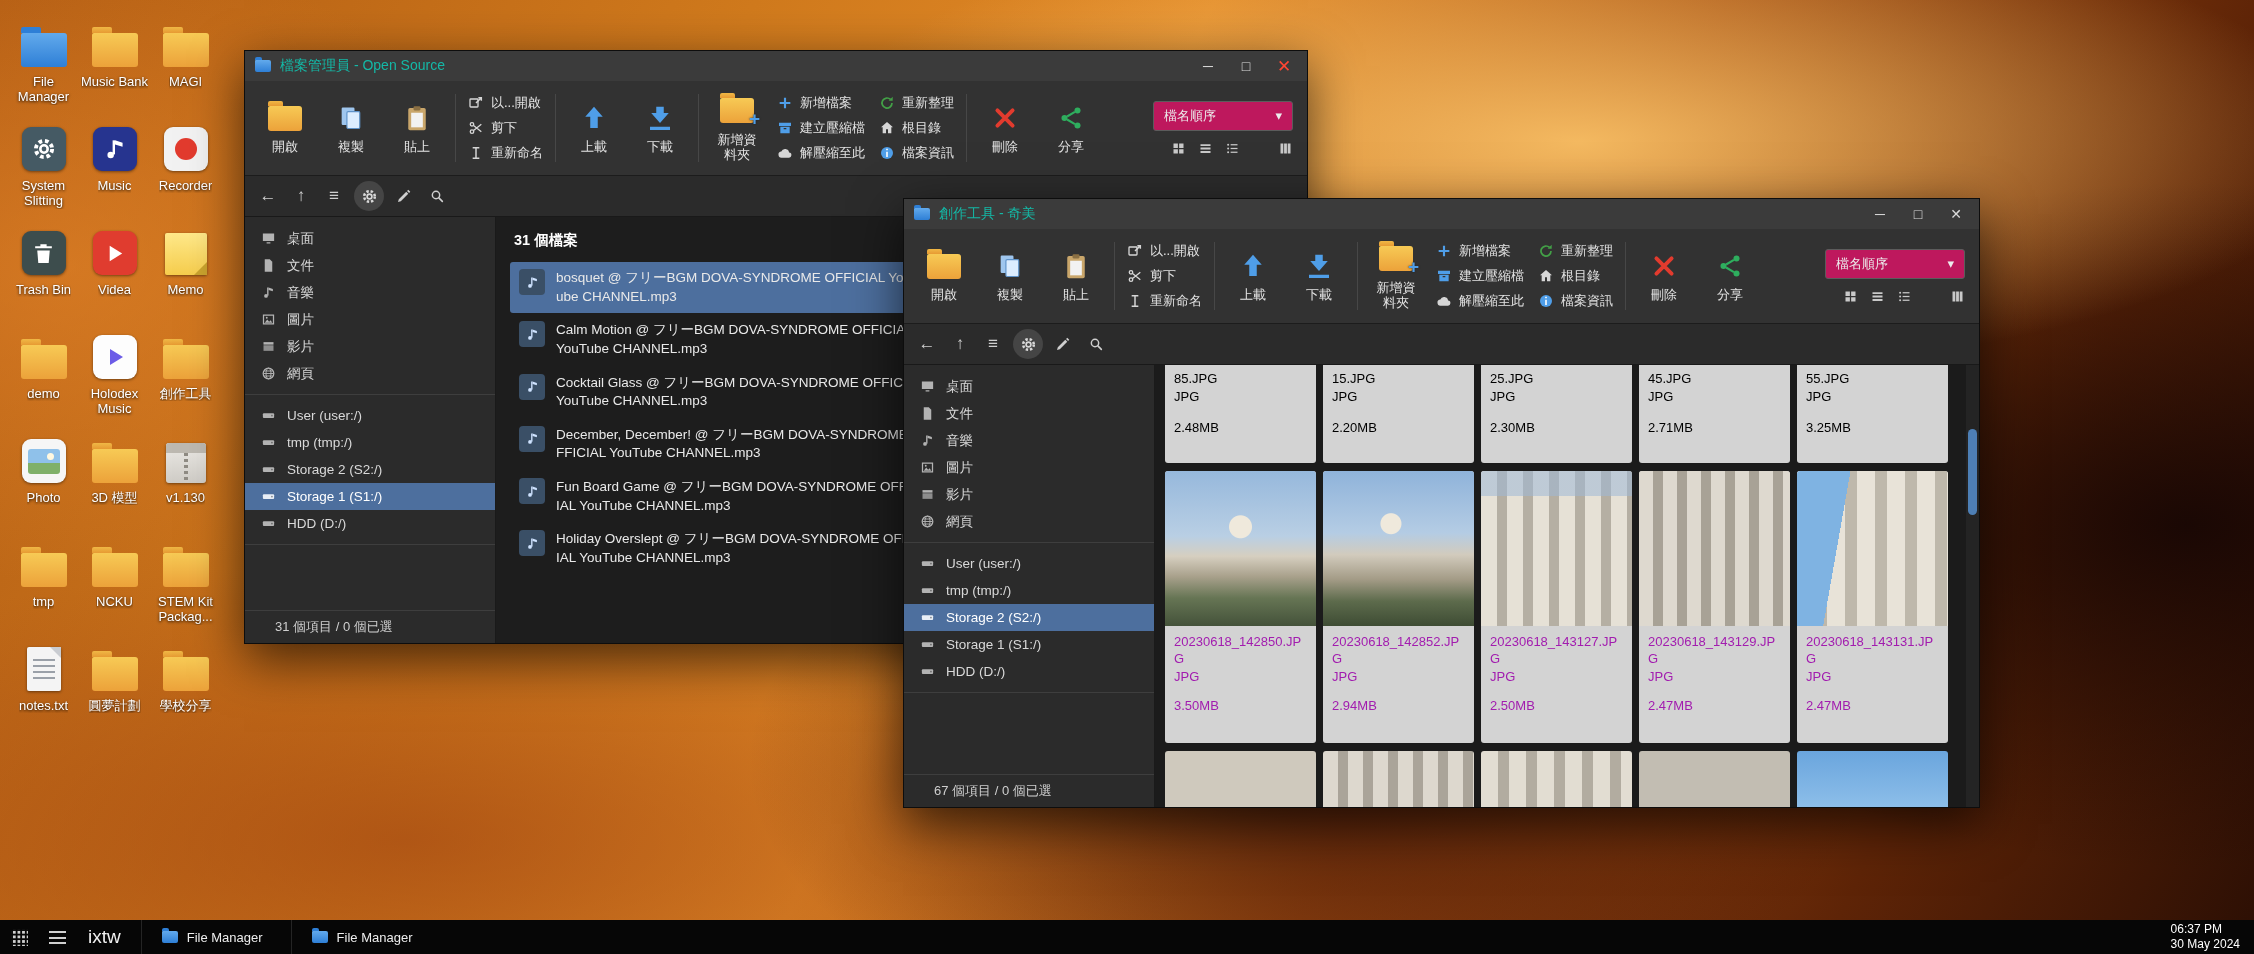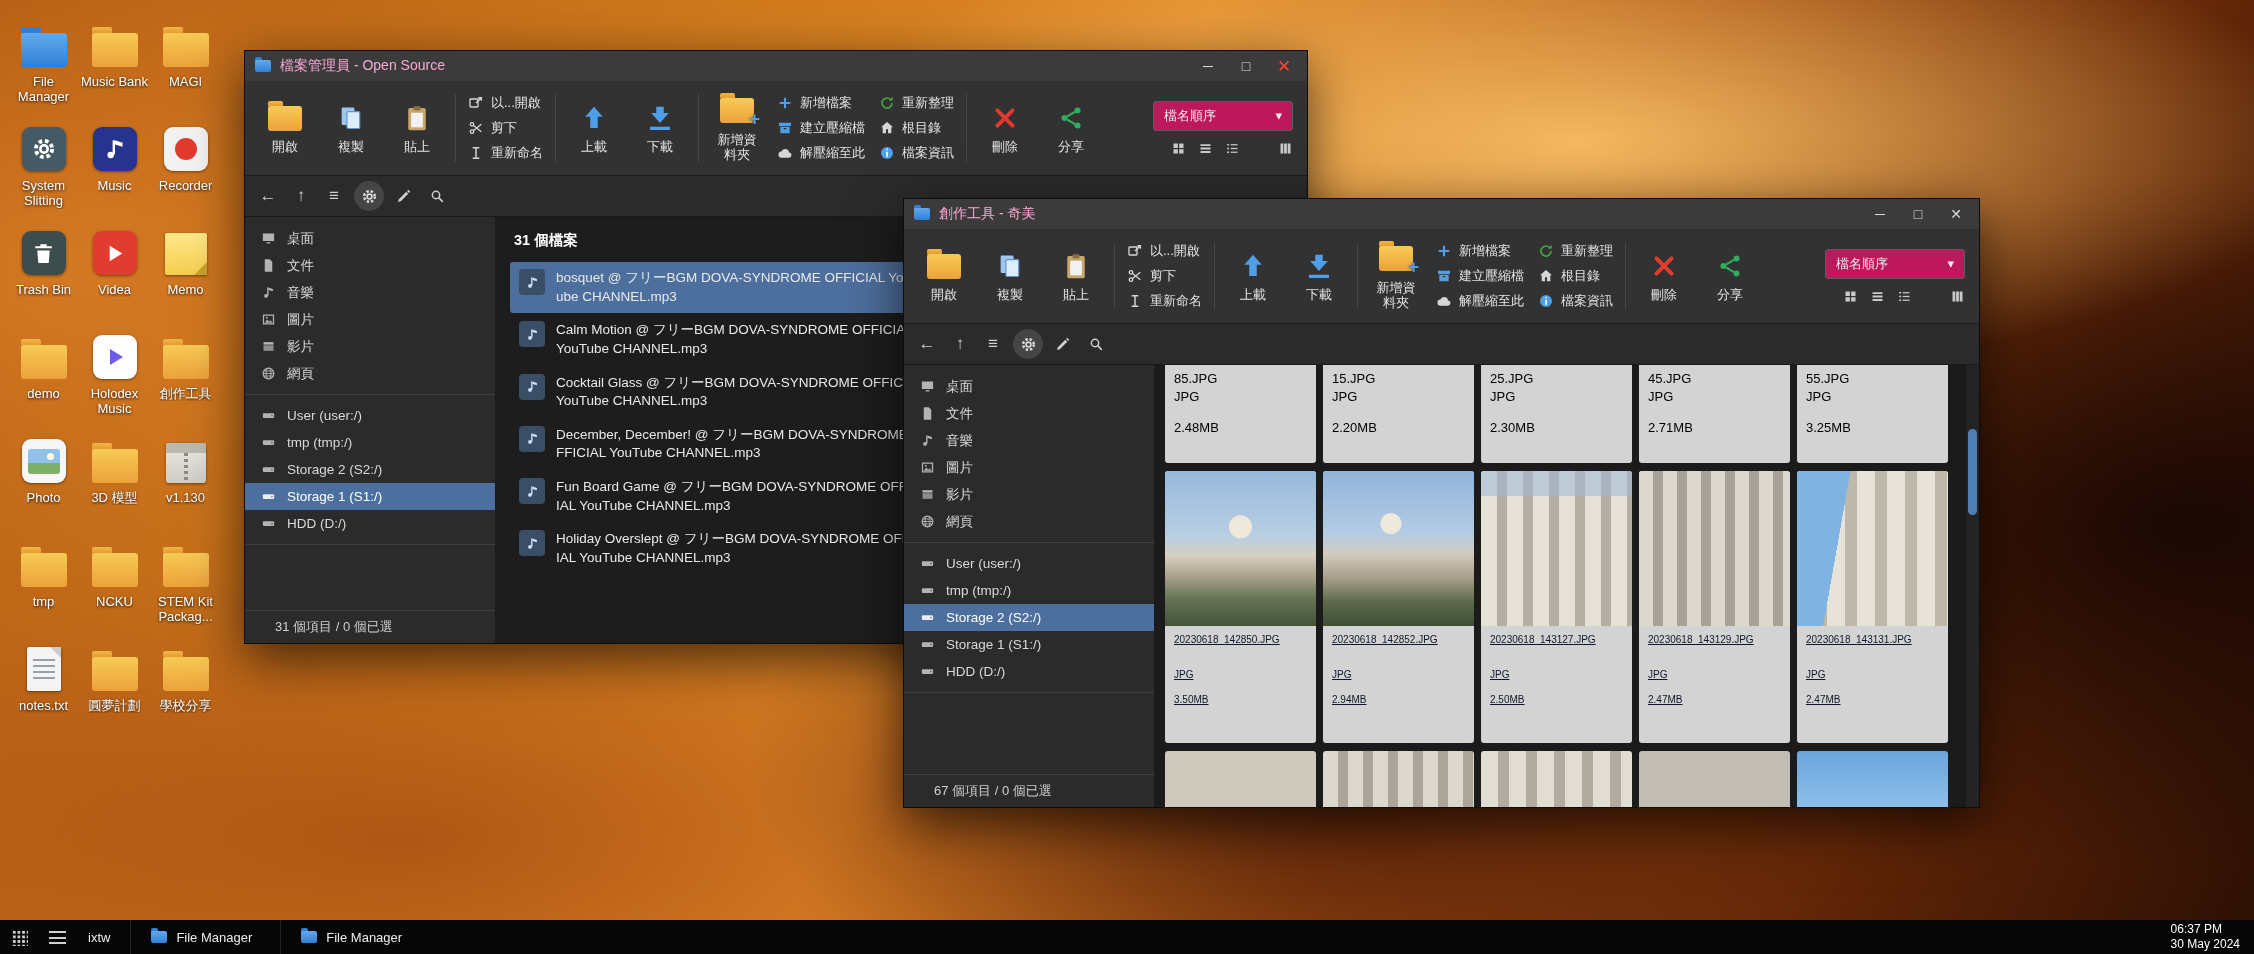--- a/index.html
+++ b/index.html
@@ -45,21 +45,21 @@
   .pagefile{width:34px;height:44px;background:#f4f4f4;border-radius:2px;position:relative;box-shadow:0 1px 3px rgba(0,0,0,.45)}
   .pagefile::before{content:"";position:absolute;top:12px;left:6px;right:6px;height:24px;background:repeating-linear-gradient(180deg,#9aa0a8 0 2px,transparent 2px 6px);}
   .pagefile::after{content:"";position:absolute;top:0;right:0;border-style:solid;border-width:0 11px 11px 0;border-color:transparent #c9ccd1 transparent transparent;}
   .boxfile{width:40px;height:40px;background:linear-gradient(180deg,#eceae6,#cfccc6);border-radius:3px;position:relative;box-shadow:0 1px 3px rgba(0,0,0,.45)}
   .boxfile::before{content:"";position:absolute;top:0;left:0;right:0;height:10px;background:#bdb9b1;border-radius:3px 3px 0 0;}
   .boxfile::after{content:"";position:absolute;top:10px;bottom:0;left:18px;width:4px;background:repeating-linear-gradient(180deg,#8f8b83 0 3px,transparent 3px 6px);}
 
   
   .win{position:absolute;background:#242424;border:1px solid #0d0d0d;box-shadow:0 16px 48px rgba(0,0,0,.65);display:flex;flex-direction:column;}
   .titlebar{height:30px;background:#3b3b3b;display:flex;align-items:center;gap:9px;padding:0 4px 0 10px;flex:none;}
-  .t-title{color:#f9a8d4;font-size:14px;white-space:nowrap;overflow:hidden;}
+  .t-title{color:#14b8a6;font-size:14px;white-space:nowrap;overflow:hidden;}
   .tb-btns{margin-left:auto;display:flex;height:100%;}
   .tb-btn{width:38px;height:100%;display:flex;align-items:center;justify-content:center;color:#dcdcdc;font-size:14px;}
   .tb-btn.redx{color:#ff4633;font-weight:bold;font-size:17px;}
 
   .toolbar{height:88px;background:#323232;display:flex;align-items:center;padding:3px 8px;gap:2px;border-bottom:1px solid #1c1c1c;flex:none;}
   .tbtn{display:flex;flex-direction:column;align-items:center;justify-content:center;gap:5px;padding:2px 7px;min-width:50px;color:#e3e3e3;font-size:13px;}
   .tbtn .ticon{height:34px;display:flex;align-items:center;justify-content:center;}
   .tbtn .tlabel{text-align:center;line-height:1.15;max-width:62px;}
   .tstack{display:flex;flex-direction:column;justify-content:center;gap:3px;padding:0 2px;}
   .srow{display:flex;align-items:center;gap:7px;color:#e3e3e3;font-size:13px;padding:2px 4px;white-space:nowrap;}
@@ -93,41 +93,41 @@
   .fname{color:#e9e9e9;font-size:13.5px;line-height:1.38;word-break:break-all;max-width:368px;}
 
   
   .filegrid-wrap{flex:1;display:flex;min-width:0;background:#1b1b1b;}
   .filegrid{flex:1;padding:0 4px 0 10px;display:flex;flex-direction:column;gap:8px;overflow:hidden;}
   .grow{display:grid;grid-template-columns:repeat(5,151px);gap:7px;}
   .ptile{height:88px;background:#d3d3d3;border-radius:0 0 3px 3px;padding:5px 9px;color:#000000;font-size:13px;line-height:1.4;overflow:hidden;}
   .pt-size{margin-top:13px;}
   .tile{height:272px;background:#d3d3d3;border-radius:3px;overflow:hidden;display:flex;flex-direction:column;}
   .thumb{height:155px;flex:none;}
-  .tinfo{padding:7px 9px;color:#0f172a;font-size:10px;line-height:1.32;overflow:hidden;text-decoration:underline;}
+  .tinfo{padding:7px 9px;color:#a21caf;font-size:13px;line-height:1.32;overflow:hidden;}
   .tname{word-break:break-all;min-height:35px;}
   .tsize{margin-top:12px;}
   .btile{height:60px;border-radius:3px 3px 0 0;}
   .th1{background:radial-gradient(circle at 50% 36%,#efe9dc 0 11px,rgba(0,0,0,0) 12px),linear-gradient(180deg,#96b8dc 0%,#b9cfe4 42%,#d6cfc0 55%,#a9a18c 68%,#667554 82%,#44523a 100%);}
   .th2{background:radial-gradient(circle at 45% 34%,#efe9dc 0 10px,rgba(0,0,0,0) 11px),linear-gradient(180deg,#8fb3da 0%,#b4cce4 40%,#d2cbbd 54%,#a39b86 70%,#5d6b4c 84%,#3e4c34 100%);}
   .th3{background:linear-gradient(180deg,rgba(158,184,214,.55) 0 16%,rgba(0,0,0,0) 16%),repeating-linear-gradient(90deg,#e6e1d6 0 16px,#b5afa3 16px 26px);}
   .th4{background:repeating-linear-gradient(90deg,#ded9cf 0 14px,#a8a296 14px 24px);}
   .th5{background:linear-gradient(100deg,#7fb3e2 0 30%,rgba(0,0,0,0) 30%),repeating-linear-gradient(90deg,#e8e3d8 0 18px,#beb8ab 18px 30px);}
   .pb1{background:#cfc9bd}.pb2{background:repeating-linear-gradient(90deg,#ddd8ce 0 15px,#aaa499 15px 25px)}
   .pb3{background:repeating-linear-gradient(90deg,#e2ddd2 0 17px,#b2aca0 17px 28px)}
   .pb4{background:#c2bdb2}.pb5{background:linear-gradient(180deg,#6aa5dd,#8fc0ea)}
   .vscroll{width:13px;background:#242424;position:relative;flex:none;}
   .vthumb{position:absolute;top:64px;left:2px;right:2px;height:86px;border-radius:5px;background:#4d7fb5;}
 
   
   .taskbar{position:absolute;left:0;right:0;bottom:0;height:34px;background:#060606;display:flex;align-items:center;z-index:50;color:#e8e8e8;}
   .tk-ic{width:38px;height:100%;display:flex;align-items:center;justify-content:center;}
   .dots{width:17px;height:17px;background-image:radial-gradient(#d0d0d0 1.3px,transparent 1.5px);background-size:4.6px 4.6px;background-position:1px 1px;}
   .bars{width:17px;height:13px;background:repeating-linear-gradient(180deg,#d0d0d0 0 2px,transparent 2px 5.5px);}
-  .tk-user{font-size:13px;padding:0 12px;color:#f0f0f0;}
+  .tk-user{font-size:19px;padding:0 12px;color:#f0f0f0;}
   .task{height:100%;display:flex;align-items:center;gap:9px;padding:0 20px;border-left:1px solid #242424;margin-left:8px;font-size:13px;color:#ededed;}
   .clock{margin-left:auto;text-align:left;padding:0 14px;font-size:12px;line-height:1.25;color:#ffffff;}
 </style>
 </head>
 <body>
 
 <svg width="0" height="0" style="position:absolute">
   <defs>
     <symbol id="i-gear" viewBox="0 0 24 24">
         <g fill="none" stroke="currentColor">

